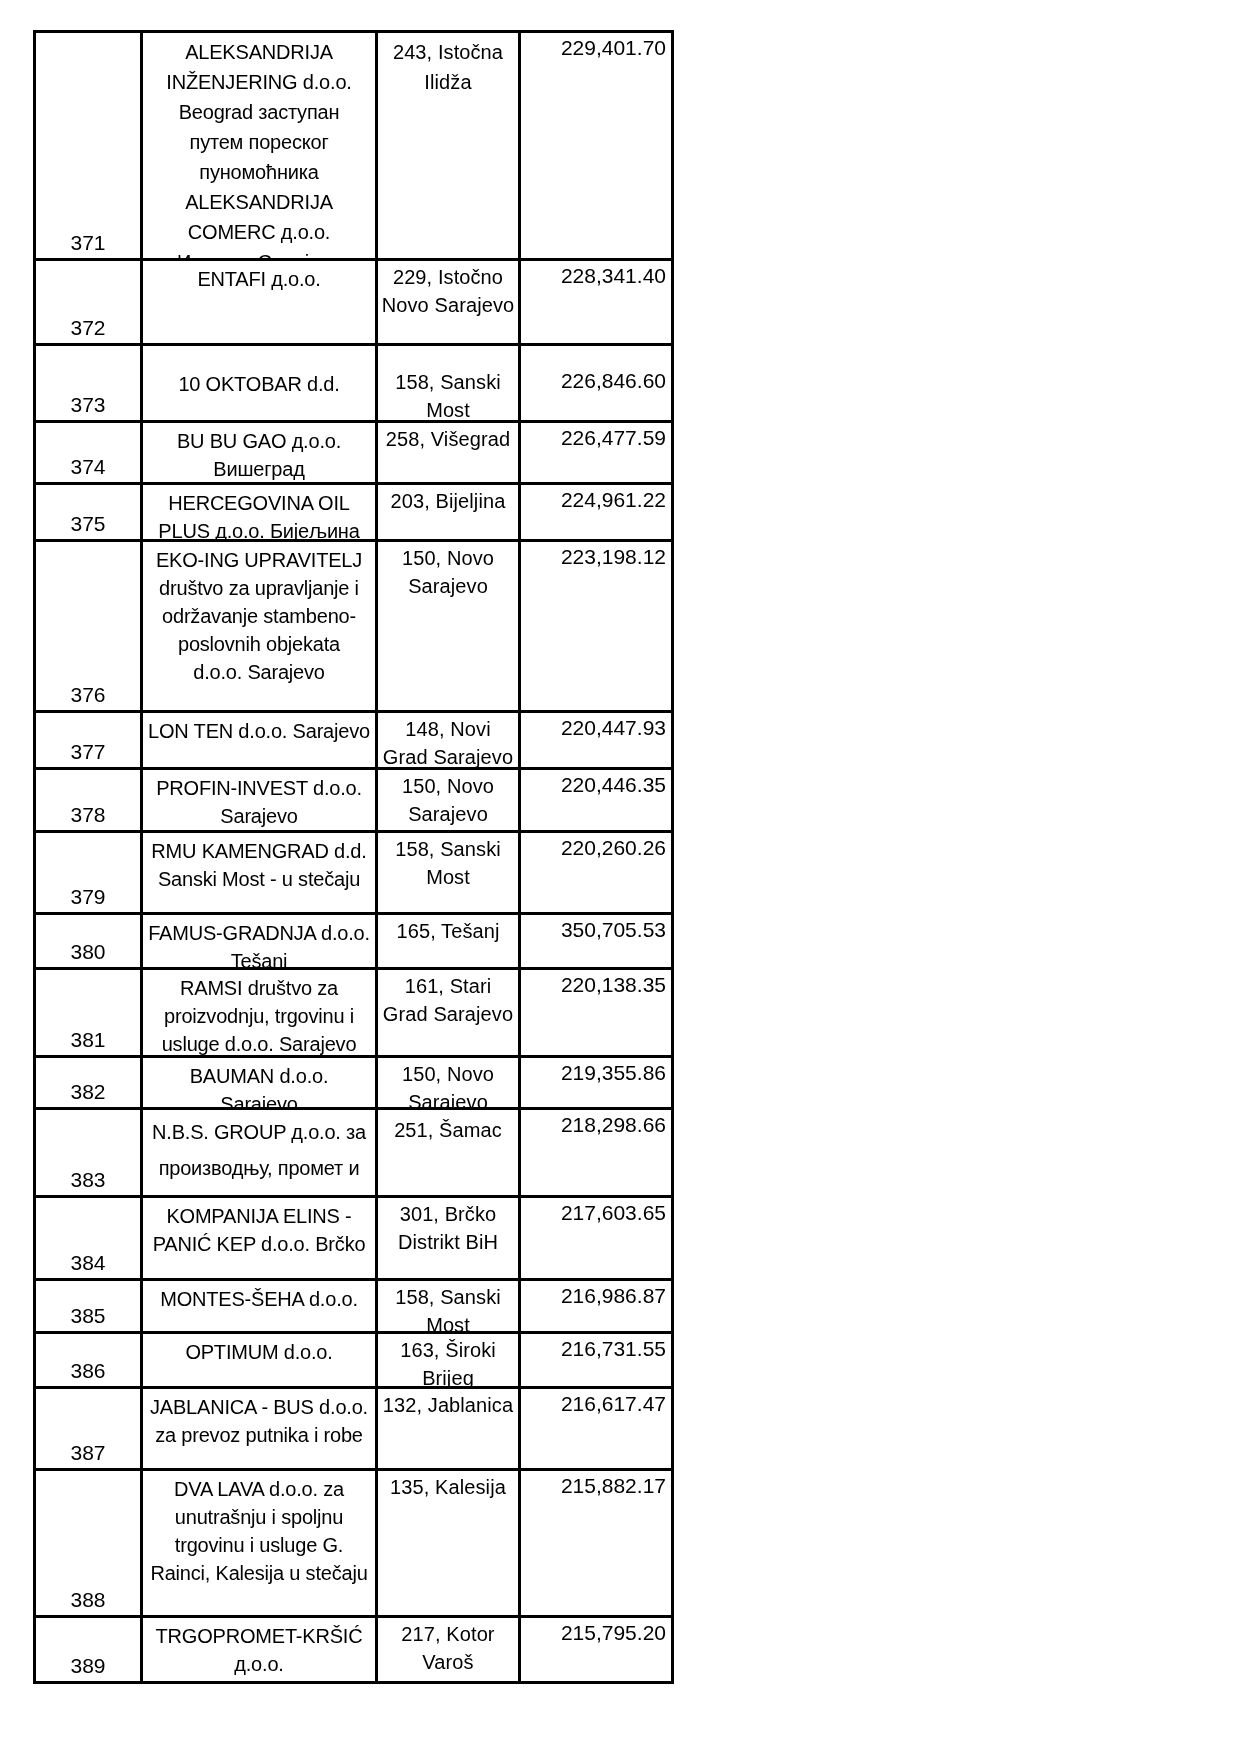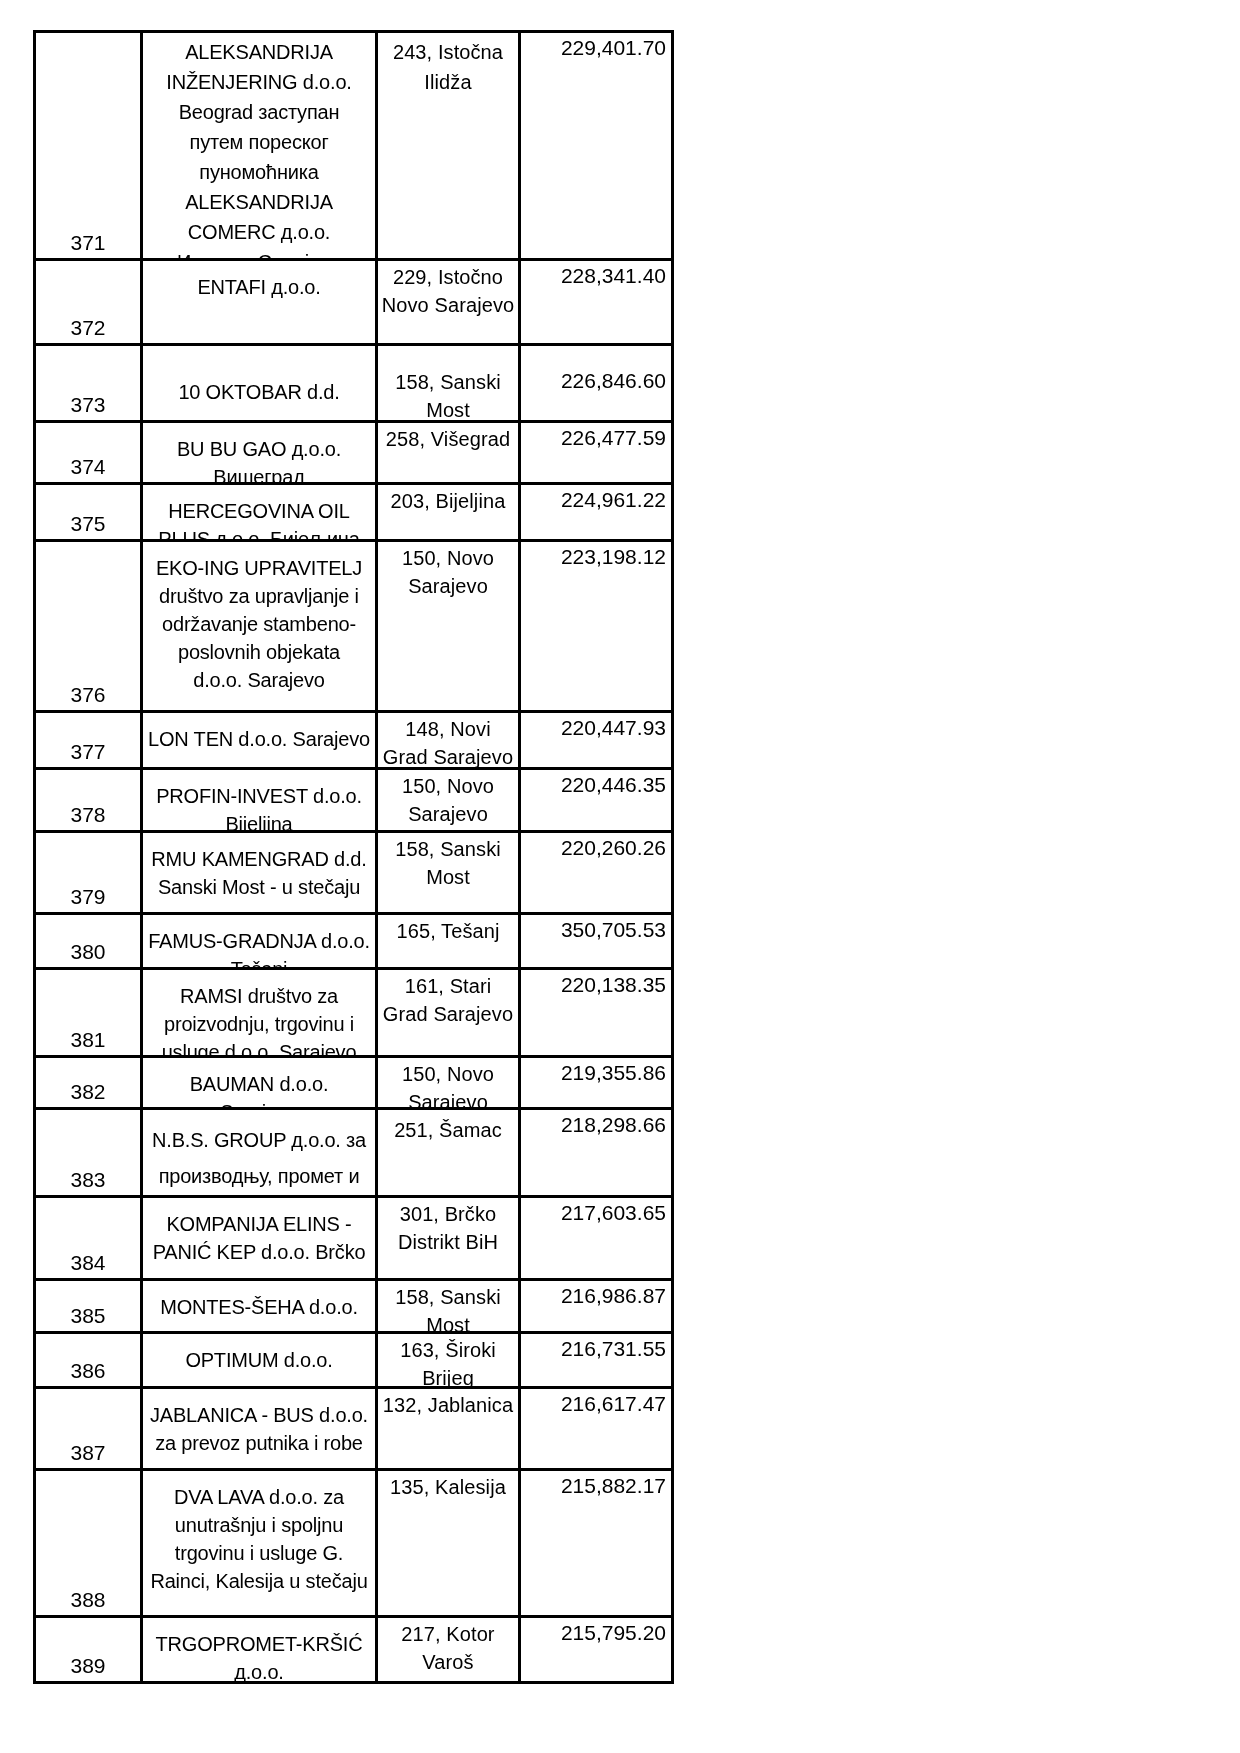--- a/index.html
+++ b/index.html
@@ -30,21 +30,21 @@
     vertical-align: top;
   }
   .cell {
     overflow: hidden;
     box-sizing: border-box;
   }
   
   .txt {
     font-size: 20px;
     line-height: 28px;
-    padding-top: 12px;
+    padding-top: 4px;
     text-align: center;
   }
   .company { letter-spacing: -0.2px; }
   .company-inner { margin: 0 auto; }
   .narrow .company-inner { max-width: 212px; }
   .muni { padding: 2px 3px 0 3px; letter-spacing: 0.1px; }
   
   .num {
     font-size: 21px;
     display: flex;
@@ -205,21 +205,21 @@
         <td>
             <div class="cell amt">220,447.93</div>
           </td>
       </tr>
       <tr class="r378">
         <td>
             <div class="cell num">378</div>
           </td>
         <td>
             <div class="cell txt company">
-              <div class="company-inner">PROFIN-INVEST d.o.o. Bijeljina</div>
+              <div class="company-inner">PROFIN-INVEST d.o.o. Sarajevo</div>
             </div>
           </td>
         <td>
             <div class="cell txt muni">150, Novo Sarajevo</div>
           </td>
         <td>
             <div class="cell amt">220,446.35</div>
           </td>
       </tr>
       <tr class="r379">

